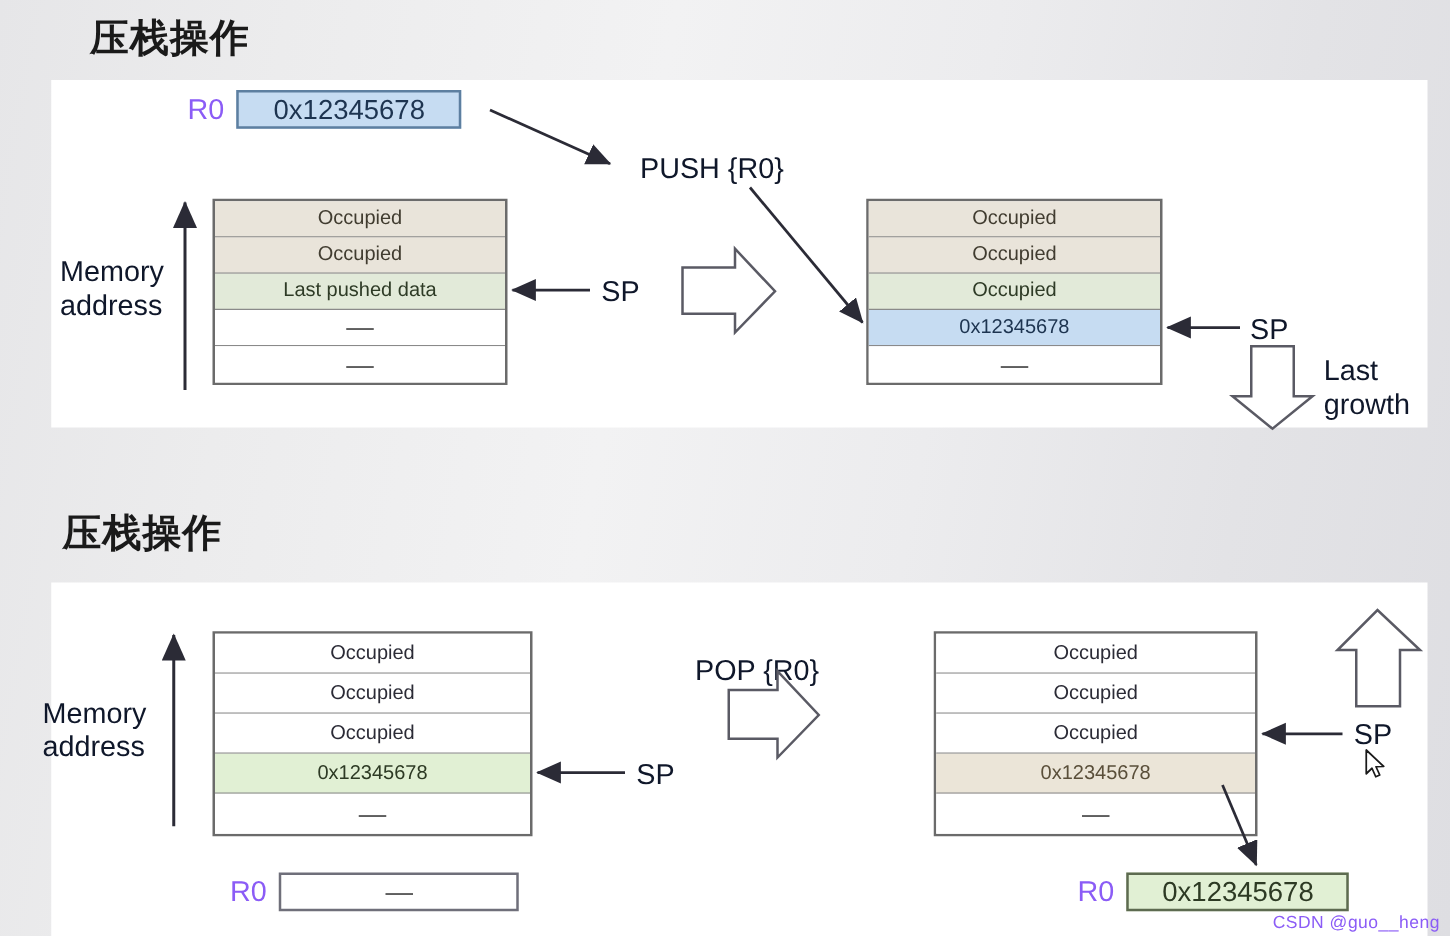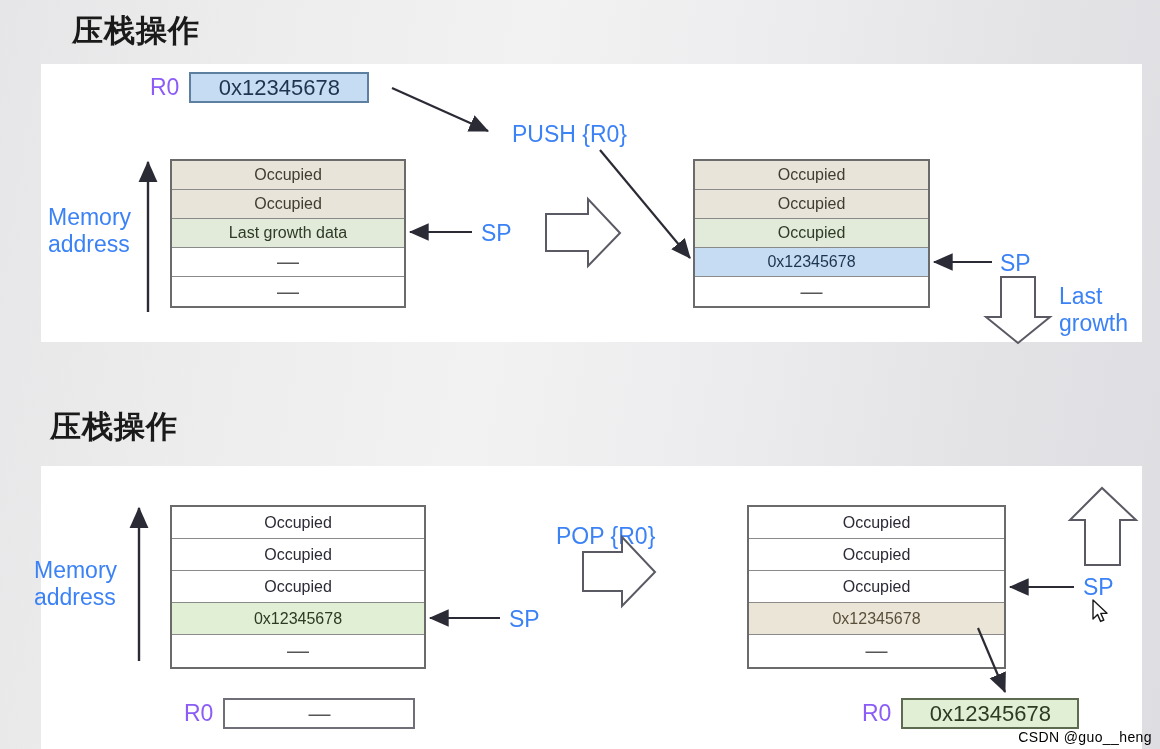--- a/index.html
+++ b/index.html
@@ -30,21 +30,21 @@
   .panel {
     position: absolute;
     background: #ffffff;
   }
   #panel-push { left: 41px; top: 64px;  width: 1101px; height: 278px; }
   #panel-pop  { left: 41px; top: 466px; width: 1101px; height: 283px; }
 
   .lbl {
     position: absolute;
     font-size: 23px;
-    color: #3b82f6;
+    color: #0f172a;
     white-space: nowrap;
     font-family: "Liberation Sans", sans-serif;
   }
   .lbl-2line { line-height: 1.18; }
 
   
   .stack {
     position: absolute;
     border: 2px solid #6b6b6b;
     background: #fff;
@@ -86,21 +86,21 @@
   .reg-empty { background: #ffffff; color: #555; }
 
   
   svg.overlay { position: absolute; left: 0; top: 0; width: 1160px; height: 749px; pointer-events: none; }
 
   
   #watermark {
     position: absolute;
     right: 8px; bottom: 4px;
     font-size: 14px;
-    color: #000000;
+    color: #8b5cf6;
     font-family: "Liberation Sans", sans-serif;
     letter-spacing: .4px;
   }
 </style>
 </head>
 <body>
 
 <div class="section-title" id="title-push">压栈操作</div>
 
 <div class="panel" id="panel-push"></div>
@@ -113,21 +113,21 @@
 <div class="lbl" style="left:512px; top:121px;">PUSH  {R0}</div>
 
 <div class="lbl lbl-2line" style="left:48px; top:204px;">
   <div>Memory</div>
   <div>address</div>
 </div>
 
 <div class="stack" id="stack-push-before" style="left:170px; top:159px; width:236px;">
     <div class="cell c-beige" style="height: 29px;">Occupied</div>
     <div class="cell c-beige" style="height: 29px;">Occupied</div>
-    <div class="cell c-green" style="height: 29px;">Last growth data</div>
+    <div class="cell c-green" style="height: 29px;">Last pushed data</div>
     <div class="cell c-white dash" style="height: 29px;">—</div>
     <div class="cell c-white dash" style="height: 29px;">—</div>
   </div>
 
 <div class="lbl" style="left:481px; top:220px;">SP</div>
 
 <div class="stack" id="stack-push-after" style="left:693px; top:159px; width:237px;">
     <div class="cell c-beige" style="height: 29px;">Occupied</div>
     <div class="cell c-beige" style="height: 29px;">Occupied</div>
     <div class="cell c-green" style="height: 29px;">Occupied</div>

